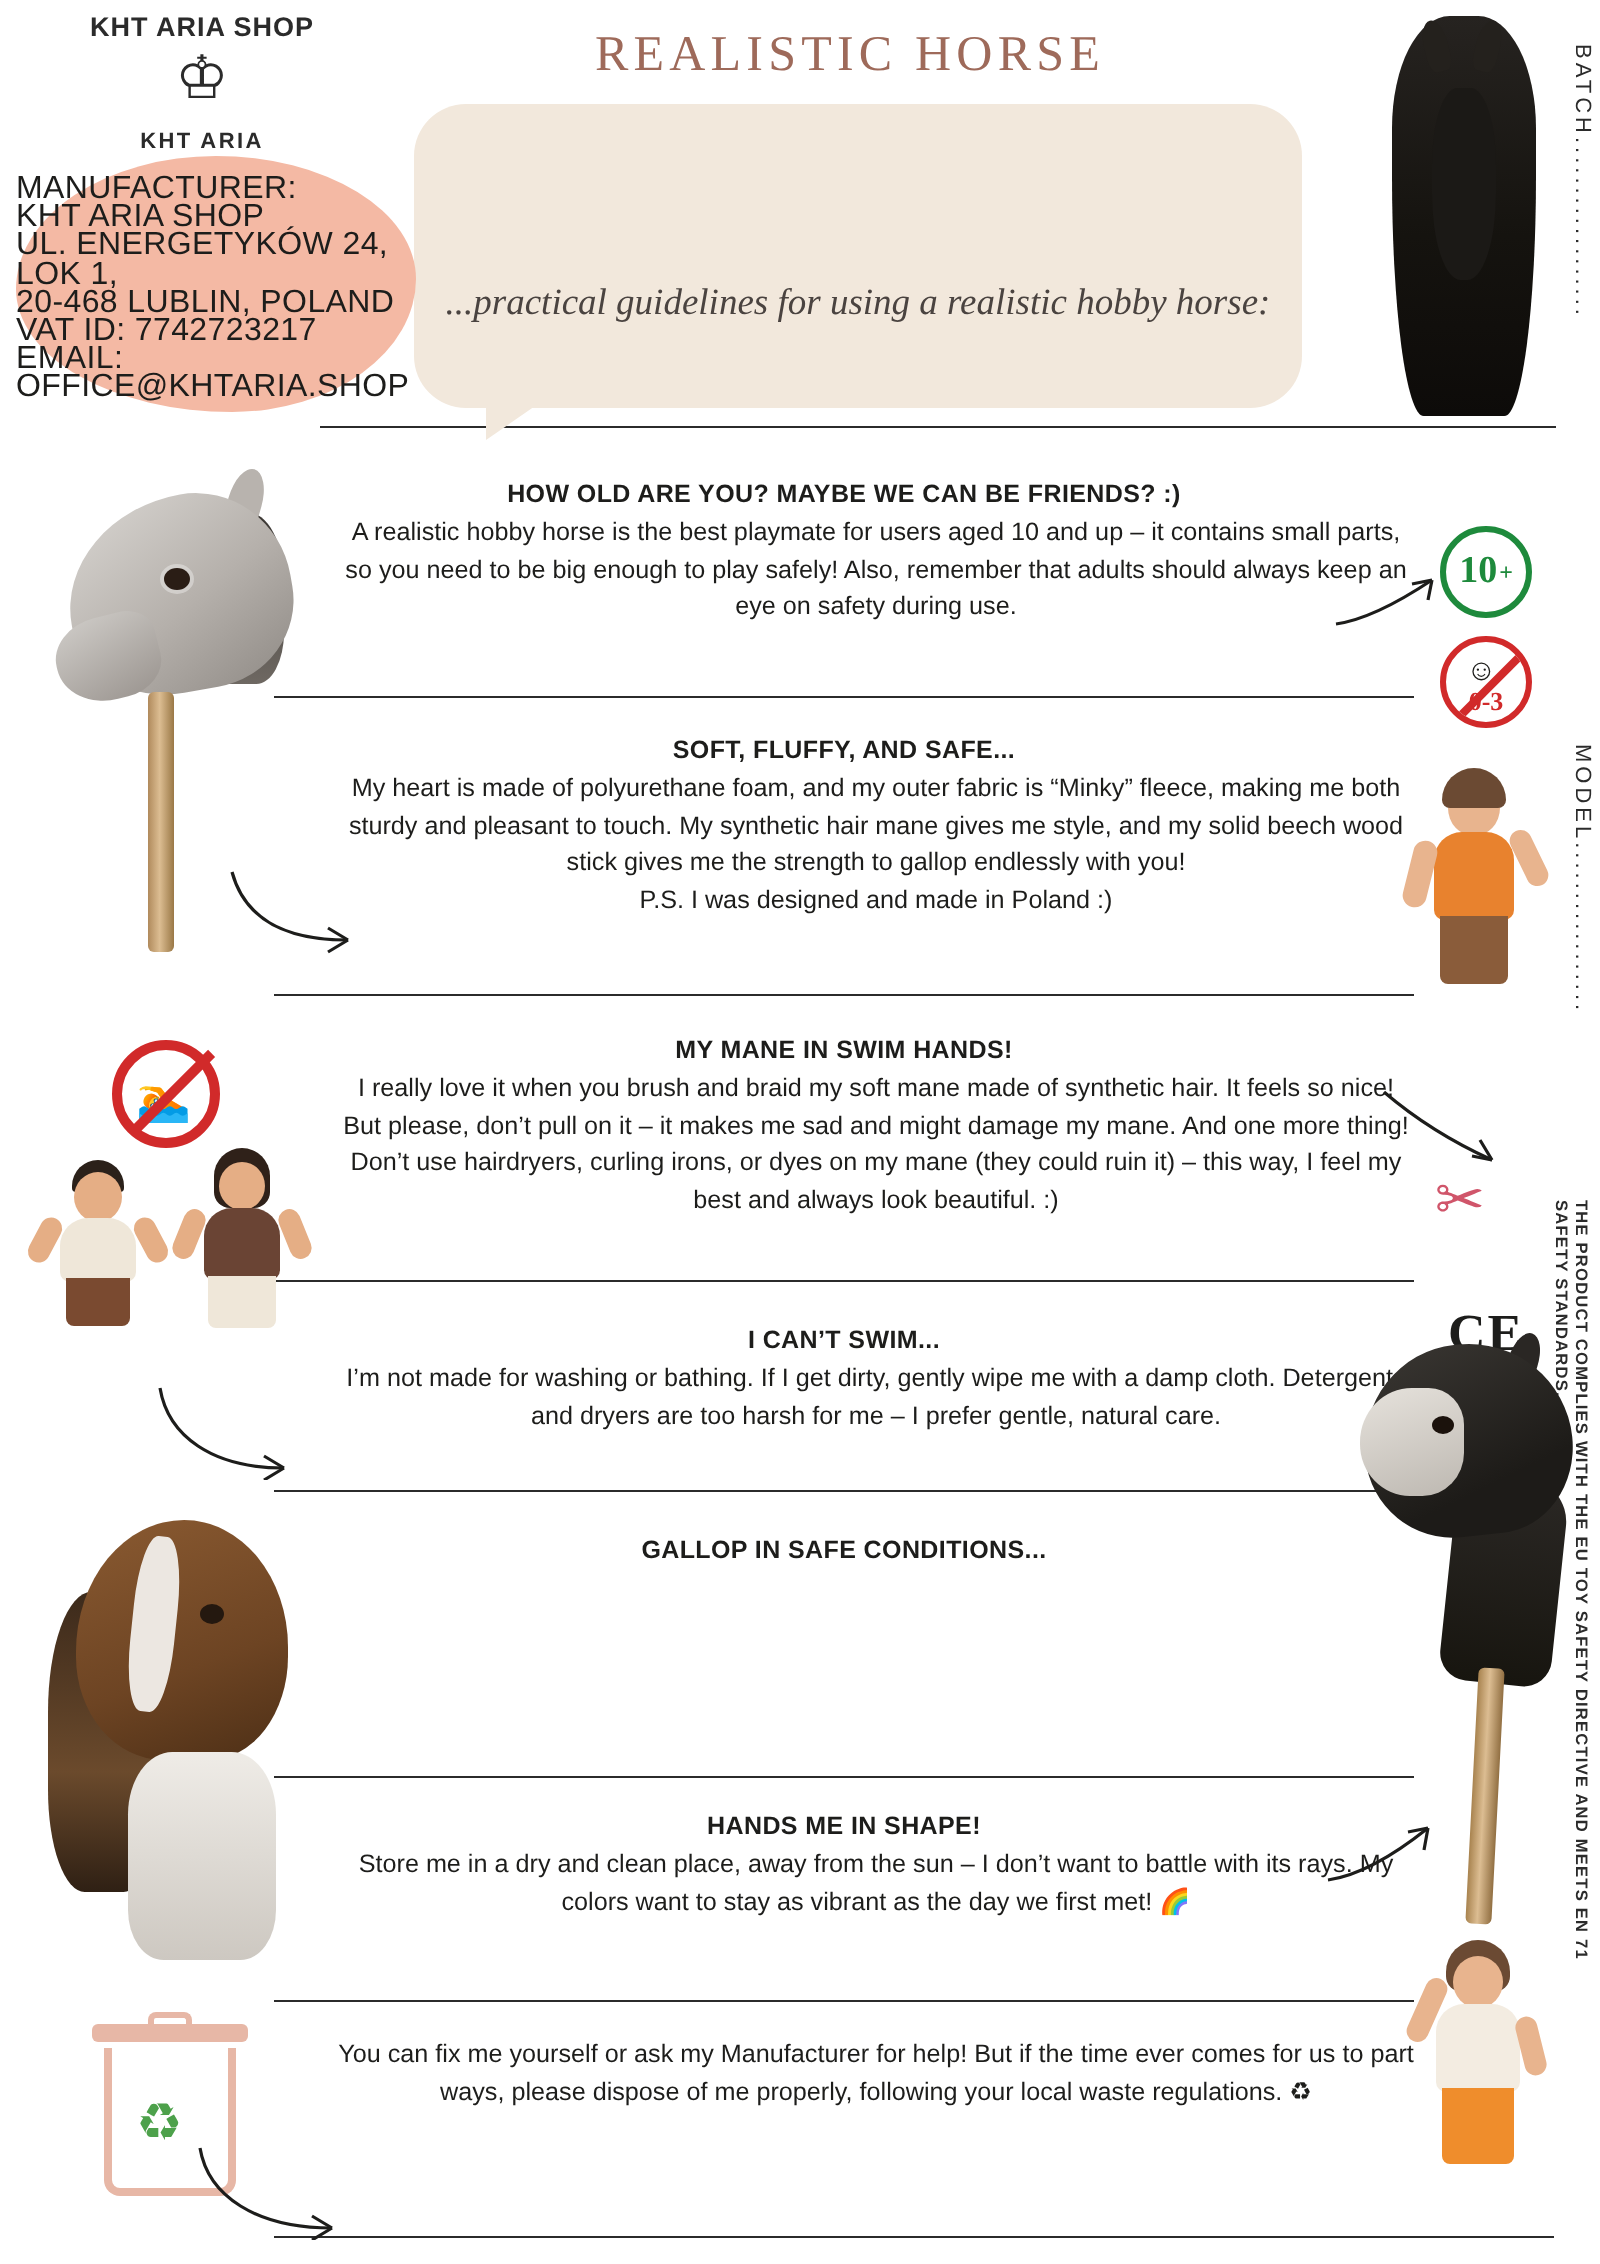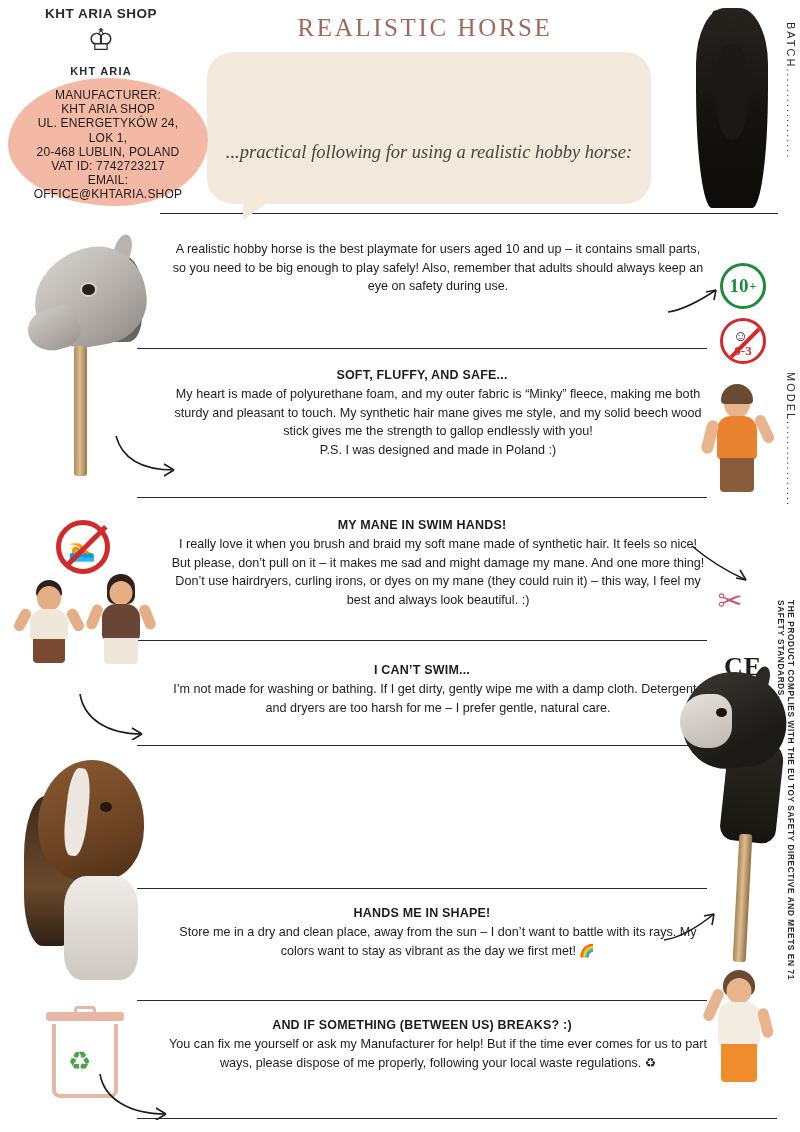--- a/index.html
+++ b/index.html
@@ -43,22 +43,22 @@
   
   .manu-blob {
     position: absolute; left: 8px; top: 78px;
     width: 200px; height: 128px;
     background: #f4b9a4;
     border-radius: 50% 50% 46% 54% / 52% 48% 52% 48%;
     z-index: 2;
   }
   .manu-text {
     position: absolute; left: 8px; top: 88px; width: 200px;
-    text-align: center; z-index: 3;
-    font-size: 12px; line-height: 14.2px; color: #1d1d1b;
+    text-align: left; z-index: 3;
+    font-size: 16px; line-height: 14.2px; color: #1d1d1b;
     letter-spacing: .2px;
   }
 
   
   .title-top {
     position: absolute; left: 260px; top: 14px; width: 330px;
     text-align: center;
     font-family: "Liberation Serif", serif;
     font-size: 25px; letter-spacing: 2.6px;
     color: #9e6a5a;
@@ -360,21 +360,21 @@
 KHT ARIA SHOP
 UL. ENERGETYKÓW 24,
 LOK 1,
 20-468 LUBLIN, POLAND
 VAT ID: 7742723217
 EMAIL:
 OFFICE@KHTARIA.SHOP</div>
 
   <div class="title-top">REALISTIC HORSE</div>
   <div class="bubble"></div>
-  <div class="bubble-sub">...practical following for using a realistic hobby horse:</div>
+  <div class="bubble-sub">...practical guidelines for using a realistic hobby horse:</div>
 
   <div class="horse-dark-head">
     <div class="mane"></div>
     <div class="ear1"></div>
     <div class="ear2"></div>
     <div class="face"></div>
   </div>
 
   <div class="vert" id="batch">BATCH..................</div>
   <div class="vert" id="model">MODEL.................</div>
@@ -392,20 +392,21 @@
   <div class="rule" style="left:160px; top:213px; width:618px;"></div>
   <div class="rule" style="left:137px; top:348px; width:570px;"></div>
   <div class="rule" style="left:137px; top:497px; width:570px;"></div>
   <div class="rule" style="left:137px; top:640px; width:570px;"></div>
   <div class="rule" style="left:137px; top:745px; width:570px;"></div>
   <div class="rule" style="left:137px; top:888px; width:570px;"></div>
   <div class="rule" style="left:137px; top:1000px; width:570px;"></div>
   <div class="rule" style="left:137px; top:1118px; width:640px;"></div>
 
   <div class="sec" style="left:137px; top:240px; width:570px;">
+    <h3>HOW OLD ARE YOU? MAYBE WE CAN BE FRIENDS? :)</h3>
     <p>A realistic hobby horse is the best playmate for users aged 10 and up – it contains small parts, so you need to be big enough to play safely!  Also, remember that adults should always keep an eye on safety during use.</p>
   </div>
 
   <div class="badge10">
     <span>10</span>
       <span class="plus">+</span>
   </div>
   <div class="badge03">
     <span class="face">☺</span>
     <span class="lbl">0-3</span>
@@ -475,20 +476,21 @@
   <div class="horse-blackstick">
     <div class="neck"></div>
     <div class="ear"></div>
     <div class="hd"></div>
     <div class="face2"></div>
     <div class="eye"></div>
     <div class="stick2"></div>
   </div>
 
   <div class="sec" style="left:137px; top:768px; width:570px;">
+    <h3>GALLOP IN SAFE CONDITIONS...</h3>
   </div>
 
   <div class="sec" style="left:137px; top:906px; width:570px;">
     <h3>HANDS ME IN SHAPE!</h3>
     <p>Store me in a dry and clean place, away from the sun – I don’t want to battle with its rays. My colors want to stay as vibrant as the day we first met! 🌈</p>
   </div>
 
   <div class="person" style="left:702px; top:966px; width:74px; height:120px;">
     <div style="position:absolute; left:50%; transform:translateX(-50%); top:4px; width:32px; height:26px; background:#6b4a33; border-radius:16px 16px 8px 8px;"></div>
     <div class="head" style="top:12px; width:25px; height:26px; background:#e8b48e;"></div>
@@ -499,21 +501,20 @@
   </div>
 
   <div class="bin">
     <div class="handle"></div>
     <div class="lid"></div>
     <div class="body2"></div>
     <div class="recycle">♻</div>
   </div>
 
   <div class="sec" style="left:137px; top:1018px; width:570px;">
-    <h3>AND IF SOMETHING (BETWEEN US) BREAKS? :)</h3>
     <p>You can fix me yourself or ask my Manufacturer for help! But if the time ever comes for us to part ways, please dispose of me properly, following your local waste regulations. ♻</p>
   </div>
 
   <svg class="arrow" style="left:664px; top:276px;" width="64" height="42" viewBox="0 0 64 42">
     <path d="M4 36 C 18 34, 34 26, 52 14" stroke="#1d1d1b" stroke-width="1.6" fill="none"></path>
     <path d="M52 14 L 42 16 M52 14 L 50 24" stroke="#1d1d1b" stroke-width="1.6" fill="none"></path>
   </svg>
 
   <svg class="arrow" style="left:112px; top:430px;" width="72" height="48" viewBox="0 0 72 48">
     <path d="M4 6 C 10 28, 28 40, 62 40" stroke="#1d1d1b" stroke-width="1.6" fill="none"></path>

